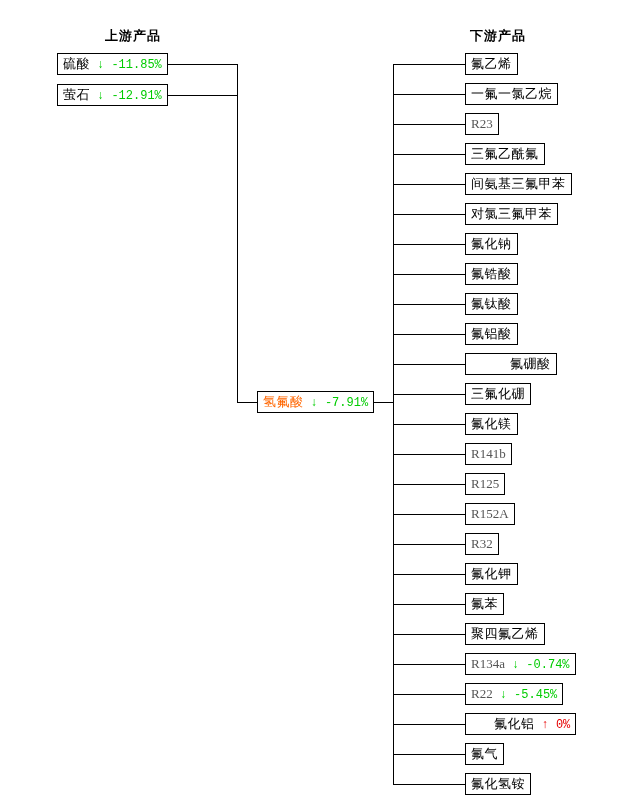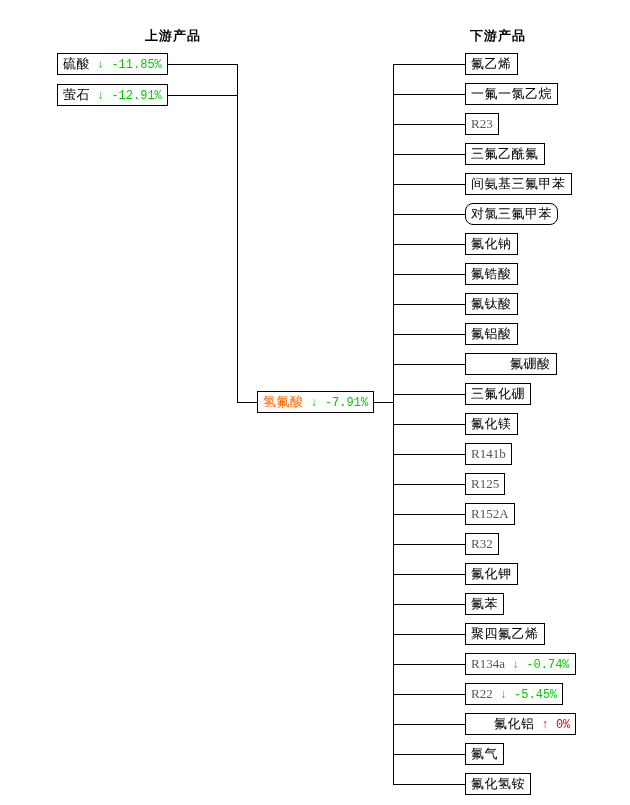--- a/index.html
+++ b/index.html
@@ -28,21 +28,21 @@
   .nm-hf { color:var(--orange); }
   .chg { font-family:Liberation Mono, monospace; font-size:12px; margin-left:7px; }
   .chg.down { color:var(--green); }
   .chg.up   { color:var(--red); }
   .hline, .vline { position:absolute; background:var(--line); }
 </style>
 </head>
 <body>
 
 <div class="canvas" style="--blue: #1b6da5; --green: #00cc00; --red: #e60000; --orange: #ff6600; --line: #000000;">
-  <div class="col-header" style="left:105px; top:27px;margin-left:40px;">上游产品</div>
+  <div class="col-header" style="left:105px; top:27px;">上游产品</div>
   <div class="col-header" style="left:470px; top:27px;text-align:right;">下游产品</div>
   <div id="lines">
       <div class="hline" style="left: 168px; top: 64px; width: 69px; height: 1px;"></div>
       <div class="hline" style="left: 168px; top: 95px; width: 69px; height: 1px;"></div>
       <div class="vline" style="left: 237px; top: 64px; width: 1px; height: 339px;"></div>
       <div class="hline" style="left: 237px; top: 402px; width: 20px; height: 1px;"></div>
       <div class="hline" style="left: 374px; top: 402px; width: 19px; height: 1px;"></div>
       <div class="vline" style="left: 393px; top: 64px; width: 1px; height: 721px;"></div>
       <div class="hline" style="left: 393px; top: 64px; width: 72px; height: 1px;"></div>
       <div class="hline" style="left: 393px; top: 94px; width: 72px; height: 1px;"></div>
@@ -72,21 +72,21 @@
     </div>
   <div id="boxes">
       <div class="box" style="left: 57px; top: 53px;"><span class="nm">硫酸</span><span class="chg down">↓ -11.85%</span></div>
       <div class="box" style="left: 57px; top: 84px;"><span class="nm">萤石</span><span class="chg down">↓ -12.91%</span></div>
       <div class="box" style="left: 257px; top: 391px;"><span class="nm nm-hf">氢氟酸</span><span class="chg down">↓ -7.91%</span></div>
       <div class="box" style="left: 465px; top: 53px;"><span class="nm">氟乙烯</span></div>
       <div class="box" style="left: 465px; top: 83px;"><span class="nm">一氟一氯乙烷</span></div>
       <div class="box" style="left: 465px; top: 113px;"><span class="nm nm-latin">R23</span></div>
       <div class="box" style="left: 465px; top: 143px;"><span class="nm">三氟乙酰氟</span></div>
       <div class="box" style="left: 465px; top: 173px;"><span class="nm">间氨基三氟甲苯</span></div>
-      <div class="box" style="left: 465px; top: 203px; border-radius: 8px;"><span class="nm">对氯三氟甲苯</span></div>
+      <div class="box" style="left: 465px; top: 203px;"><span class="nm">对氯三氟甲苯</span></div>
       <div class="box" style="left: 465px; top: 233px;"><span class="nm">氟化钠</span></div>
       <div class="box" style="left: 465px; top: 263px;"><span class="nm">氟锆酸</span></div>
       <div class="box" style="left: 465px; top: 293px;"><span class="nm">氟钛酸</span></div>
       <div class="box" style="left: 465px; top: 323px;"><span class="nm">氟铝酸</span></div>
       <div class="box" style="left: 465px; top: 353px; padding-left: 44px;"><span class="nm">氟硼酸</span></div>
       <div class="box" style="left: 465px; top: 383px;"><span class="nm">三氟化硼</span></div>
       <div class="box" style="left: 465px; top: 413px;"><span class="nm">氟化镁</span></div>
       <div class="box" style="left: 465px; top: 443px;"><span class="nm nm-latin">R141b</span></div>
       <div class="box" style="left: 465px; top: 473px;"><span class="nm nm-latin">R125</span></div>
       <div class="box" style="left: 465px; top: 503px;"><span class="nm nm-latin">R152A</span></div>

